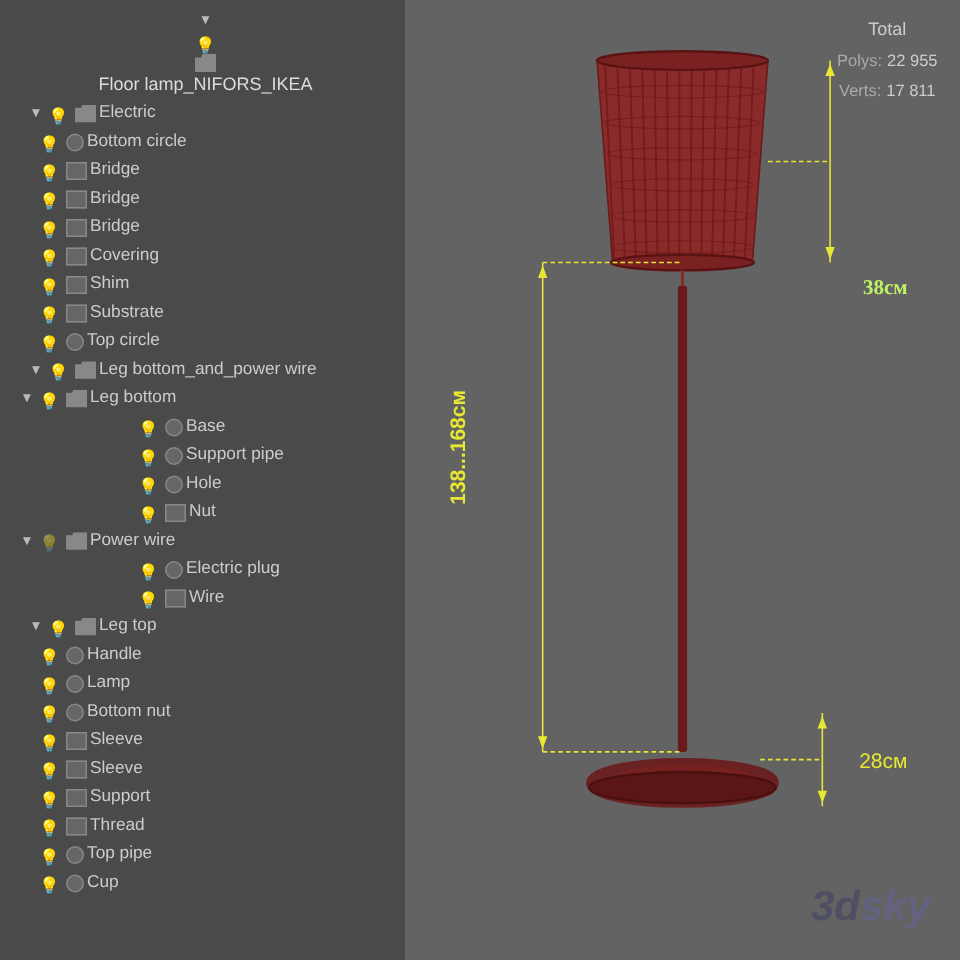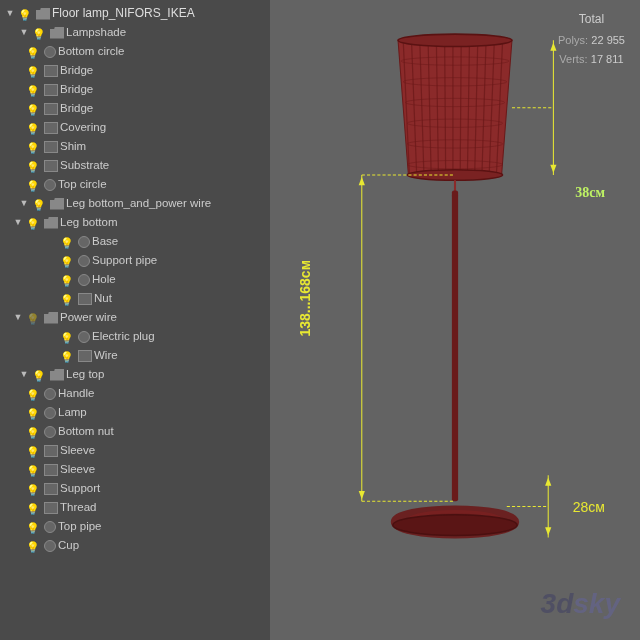--- a/index.html
+++ b/index.html
@@ -26,24 +26,24 @@
 
     .tree-item {
       display: flex;
       align-items: center;
       padding: 1px 0;
       white-space: nowrap;
       cursor: pointer;
       line-height: 17px;
     }
 
-    .indent-0 { padding-left: 4px; }
+    .indent-0 { padding-left: 4px; flex-direction: column; }
     .indent-1 { padding-left: 18px; }
     .indent-2 { padding-left: 12px; }
-    .indent-3 { padding-left: 46px; }
+    .indent-3 { padding-left: 46px; margin-left: 32px; }
 
     .arrow {
       display: inline-block;
       width: 12px;
       text-align: center;
       font-size: 9px;
       color: #bbb;
       flex-shrink: 0;
     }
     .arrow-down::before { content: '▼'; }
@@ -193,21 +193,21 @@
       <div class="tree-item indent-0">
         <span class="arrow arrow-down"></span>
         <span class="icon-bulb bulb-yellow"></span>
         <span class="icon-folder"></span>
         <span class="item-label-bold">Floor lamp_NIFORS_IKEA</span>
       </div>
       <div class="tree-item indent-1">
         <span class="arrow arrow-down"></span>
         <span class="icon-bulb bulb-yellow"></span>
         <span class="icon-folder"></span>
-        <span class="item-label">Lampshade</span>
+        <span class="item-label">Electric</span>
       </div>
       <div class="tree-item indent-2">
         <span class="arrow arrow-none"></span>
         <span class="icon-bulb bulb-yellow"></span>
         <span class="icon-circle"></span>
         <span class="item-label">Bottom circle</span>
       </div>
       <div class="tree-item indent-2">
         <span class="arrow arrow-none"></span>
         <span class="icon-bulb bulb-yellow"></span>

